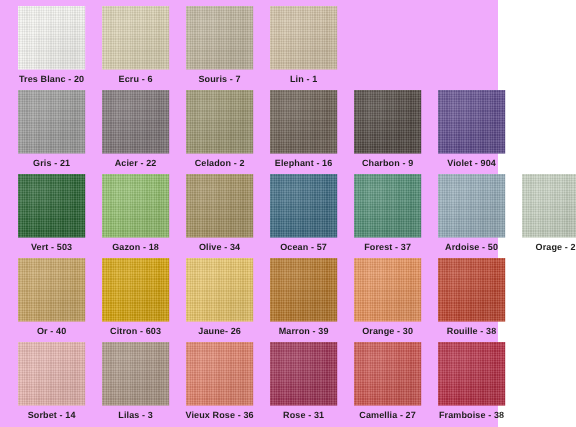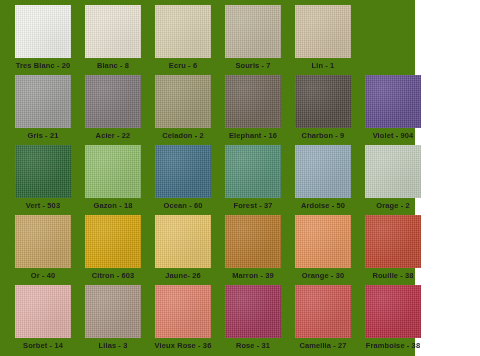--- a/index.html
+++ b/index.html
@@ -12,21 +12,21 @@
     width: 480px;
     height: 356px;
     overflow: hidden;
     font-family: "Liberation Sans", sans-serif;
     -webkit-font-smoothing: antialiased;
   }
   #swatch-chart {
     position: relative;
     width: 415px;
     height: 356px;
-    background: #4d7c0f;
+    background: #f0abfc;
   }
   .swatch-row {
     position: relative;
     height: 70px;
     width: 480px;
     display: flex;
     align-items: flex-start;
     padding-left: 8px;
     box-sizing: border-box;
   }
@@ -88,27 +88,20 @@
 <div id="swatch-chart">
     <div class="swatch-row">
       <div class="swatch-cell">
         <div class="swatch-chip" style="background-color: rgb(242, 242, 238);">
           <div class="weave"></div>
           <div class="sheen"></div>
         </div>
         <div class="swatch-label">Tres Blanc - 20</div>
       </div>
       <div class="swatch-cell">
-        <div class="swatch-chip" style="background-color: rgb(233, 227, 211);">
-          <div class="weave"></div>
-          <div class="sheen"></div>
-        </div>
-        <div class="swatch-label">Blanc - 8</div>
-      </div>
-      <div class="swatch-cell">
         <div class="swatch-chip" style="background-color: rgb(216, 207, 176);">
           <div class="weave"></div>
           <div class="sheen"></div>
         </div>
         <div class="swatch-label">Ecru - 6</div>
       </div>
       <div class="swatch-cell">
         <div class="swatch-chip" style="background-color: rgb(189, 179, 156);">
           <div class="weave"></div>
           <div class="sheen"></div>
@@ -176,25 +169,32 @@
         <div class="swatch-label">Vert - 503</div>
       </div>
       <div class="swatch-cell">
         <div class="swatch-chip" style="background-color: rgb(143, 188, 107);">
           <div class="weave"></div>
           <div class="sheen"></div>
         </div>
         <div class="swatch-label">Gazon - 18</div>
       </div>
       <div class="swatch-cell">
+        <div class="swatch-chip" style="background-color: rgb(163, 145, 98);">
+          <div class="weave"></div>
+          <div class="sheen"></div>
+        </div>
+        <div class="swatch-label">Olive - 34</div>
+      </div>
+      <div class="swatch-cell">
         <div class="swatch-chip" style="background-color: rgb(61, 106, 130);">
           <div class="weave"></div>
           <div class="sheen"></div>
         </div>
-        <div class="swatch-label">Ocean - 60</div>
+        <div class="swatch-label">Ocean - 57</div>
       </div>
       <div class="swatch-cell">
         <div class="swatch-chip" style="background-color: rgb(81, 140, 116);">
           <div class="weave"></div>
           <div class="sheen"></div>
         </div>
         <div class="swatch-label">Forest - 37</div>
       </div>
       <div class="swatch-cell">
         <div class="swatch-chip" style="background-color: rgb(147, 170, 182);">

